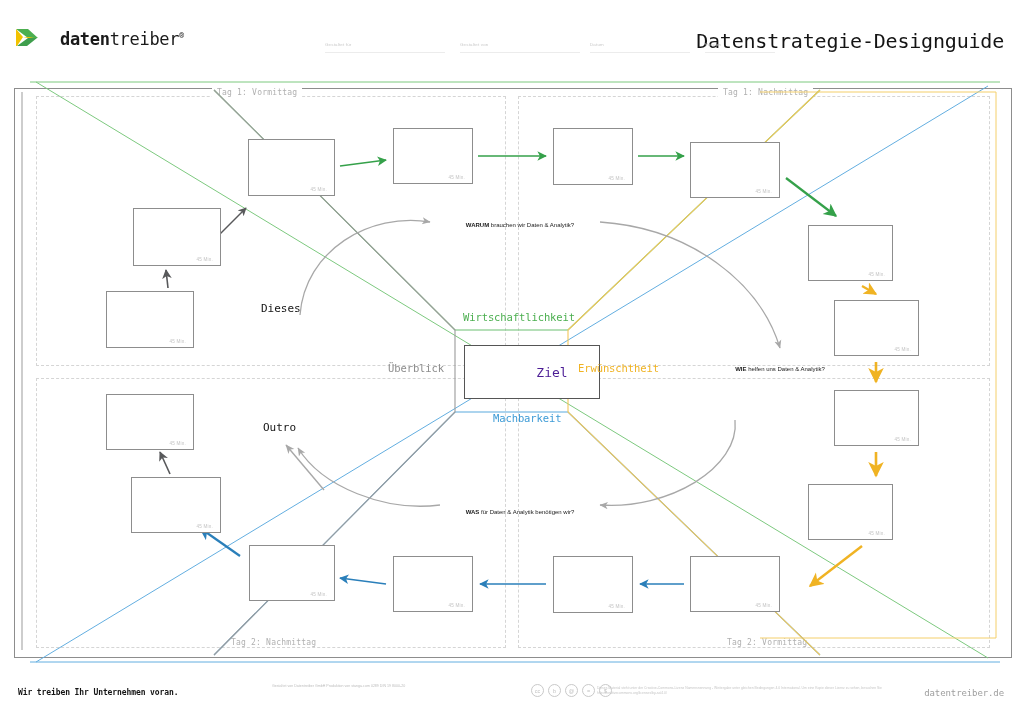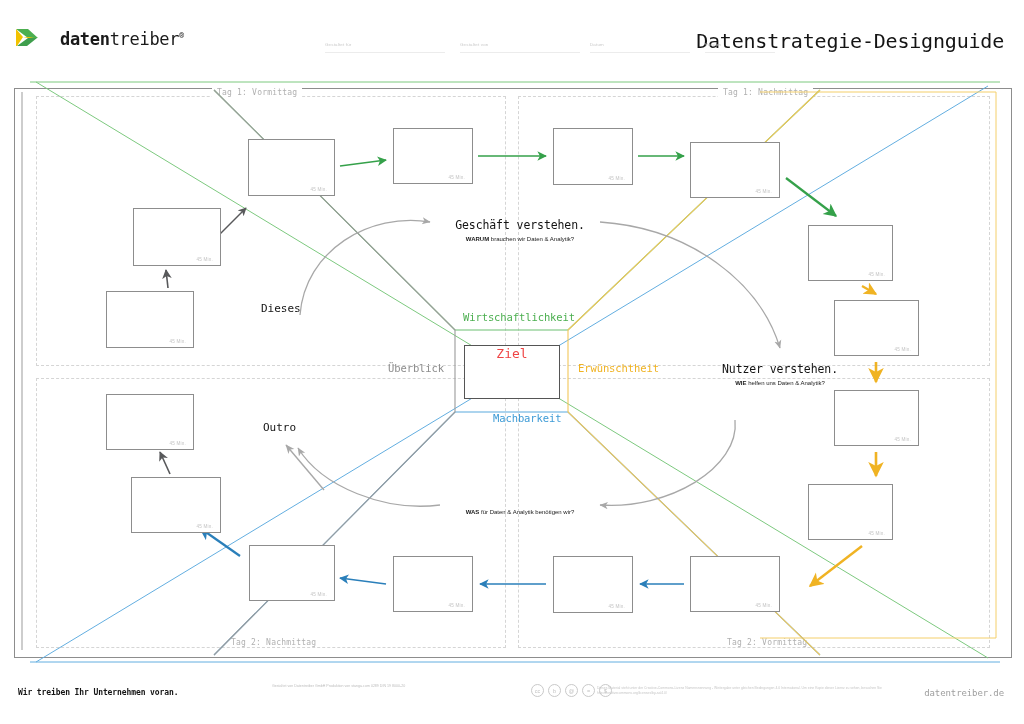--- a/index.html
+++ b/index.html
@@ -35,22 +35,22 @@
   .lane-label{position:absolute;font-size:8px;color:#b0b0b0;background:#fff;padding:0 5px;
               white-space:nowrap;letter-spacing:.2px;}
 
   
   .note{position:absolute;border:1px solid #8d8d8d;background:#fff;}
   .note-min{position:absolute;right:7px;bottom:3px;font-size:4.6px;color:#c4c4c4;
             font-family:"Liberation Sans",sans-serif;letter-spacing:.2px;}
 
   
   .goal{position:absolute;left:464px;top:345px;width:94px;height:52px;border:1.4px solid #555;
-        background:#fff;display:flex;justify-content:center;
-        font-size:13px;color:#ef4444;}
+        background:#fff;display:flex;align-items:center;justify-content:center;
+        font-size:13px;color:#4c1d95;padding-left:40px;}
 
   
   .phase{position:absolute;text-align:center;white-space:nowrap;}
   .phase .t{font-size:11.5px;color:#141414;letter-spacing:-0.1px;}
   .phase .s{font-size:6px;color:#1a1a1a;margin-top:4px;font-family:"Liberation Sans",sans-serif;}
   .phase .s b{font-weight:700;}
 
   .dim-label{position:absolute;font-size:10.5px;white-space:nowrap;letter-spacing:-0.1px;}
   .c-green{color:#4caf50;}
   .c-yellow{color:#f0b323;}
@@ -262,26 +262,24 @@
     <div class="note" style="left:133px;top:208px;width:86px;height:56px;">
         <span class="note-min">45 Min.</span>
       </div>
   </div>
 
   <div class="goal">
     <span>Ziel</span>
   </div>
 
   <div class="phase" style="left:400px;top:218px;width:240px;">
-    <div class="t">Geschäft verstehen.</div>
     <div class="s"><b>WARUM</b><span> brauchen wir Daten &amp; Analytik?</span></div>
   </div>
 
   <div class="phase" style="left:660px;top:362px;width:240px;">
-    <div class="t">Nutzer verstehen.</div>
     <div class="s"><b>WIE</b><span> helfen uns Daten &amp; Analytik?</span></div>
   </div>
 
   <div class="phase" style="left:400px;top:505px;width:240px;">
     <div class="s"><b>WAS</b><span> für Daten &amp; Analytik benötigen wir?</span></div>
   </div>
 
   <div class="dim-label c-green" style="left:463px;top:311px;">Wirtschaftlichkeit</div>
   <div class="dim-label c-yellow" style="left:578px;top:362px;">Erwünschtheit</div>
   <div class="dim-label c-blue" style="left:473px;top:412px;padding-left:20px;">Machbarkeit</div>

